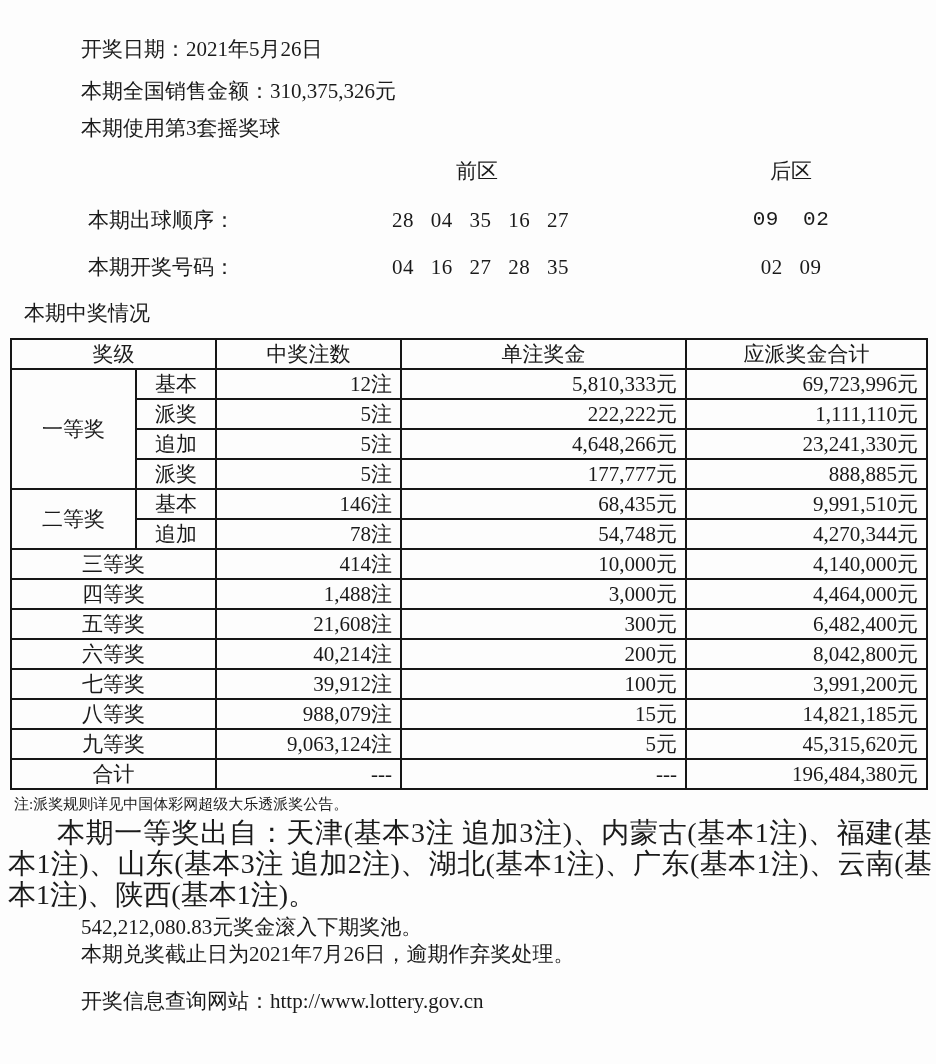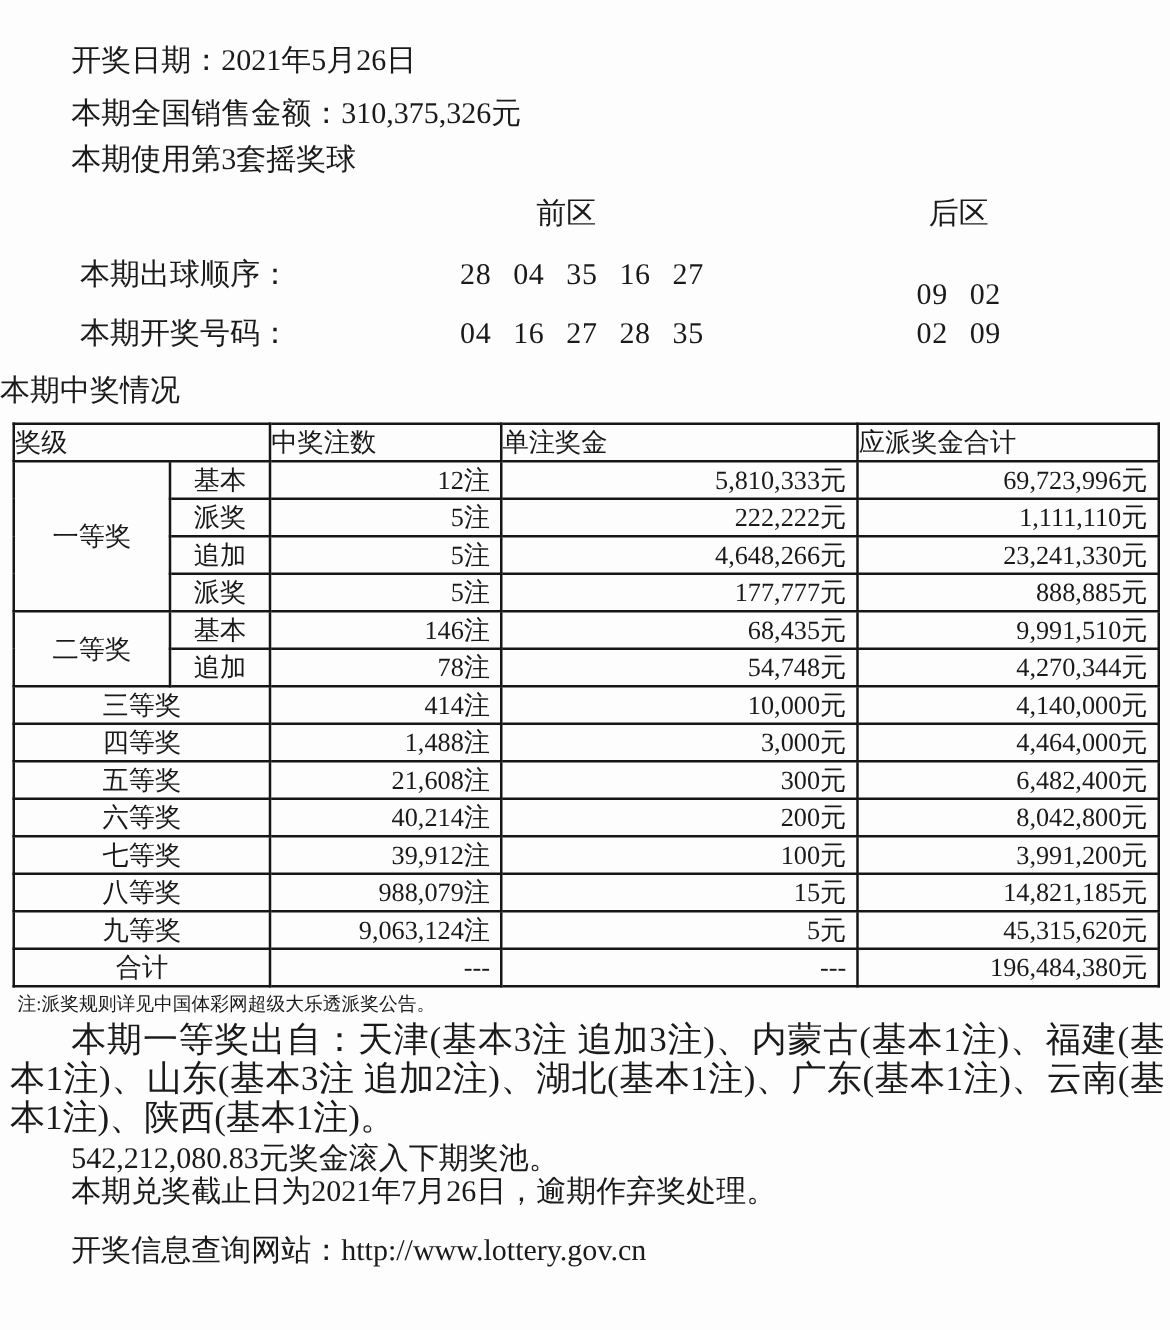--- a/index.html
+++ b/index.html
@@ -7,37 +7,37 @@
   body {
     width: 936px;
     height: 1064px;
     position: relative;
     background: #fdfdfd;
     color: #1a1a1a;
     font-family: "Liberation Serif", "DejaVu Serif", serif;
     overflow: hidden;
   }
   .abs { position: absolute; white-space: nowrap; }
-  .t21 { font-size: 24px; line-height: 22px; }
+  .t21 { font-size: 21px; line-height: 22px; margin-left: 24px; }
   .t15 { font-size: 15px; line-height: 16px; }
   .balls { word-spacing: 11px; letter-spacing: 0.5px; }
   .centerbox { text-align: center; }
 
   
   .hline { left: 57px; }
   #draw-date   { top: 38px; }
   #sales-line  { top: 80px; }
   #ballset-line{ top: 117px; }
 
   
   #front-zone-label { left: 368px; top: 160px; width: 170px; }
   #back-zone-label  { left: 712px; top: 160px; width: 110px; }
   #order-label   { left: 64px;  top: 209px; }
   #order-front   { left: 368px; top: 209px; width: 170px; }
-  #order-back    { left: 712px; top: 225px; width: 110px; }
+  #order-back    { left: 712px; top: 209px; width: 110px; font-family: Liberation Mono, monospace; }
   #numbers-label { left: 64px;  top: 256px; }
   #numbers-front { left: 368px; top: 256px; width: 170px; text-align: center; }
   #numbers-back  { left: 712px; top: 256px; width: 110px; }
 
   #table-title { left: 0; top: 302px; width: 784px; text-align: left; }
 
   
   table.prize {
     position: absolute;
     left: 10px; top: 338px;
@@ -46,21 +46,21 @@
     table-layout: fixed;
     font-size: 21px;
   }
   .prize tr { height: 30px; }
   .prize th, .prize td {
     border: 2px solid #161616;
     padding: 0;
     font-weight: normal;
     overflow: hidden;
   }
-  .prize th { text-align: left; }
+  .prize th { text-align: center; }
   .prize td.c { text-align: center; }
   .prize td.r { text-align: right; padding-right: 8px; margin-left: 24px; }
 
   
   #note { left: 14px; top: 796px; }
   #origin-par {
     position: absolute;
     left: 8px; top: 817px; width: 924px;
     font-size: 28px; line-height: 31px;
     text-indent: 49px;

